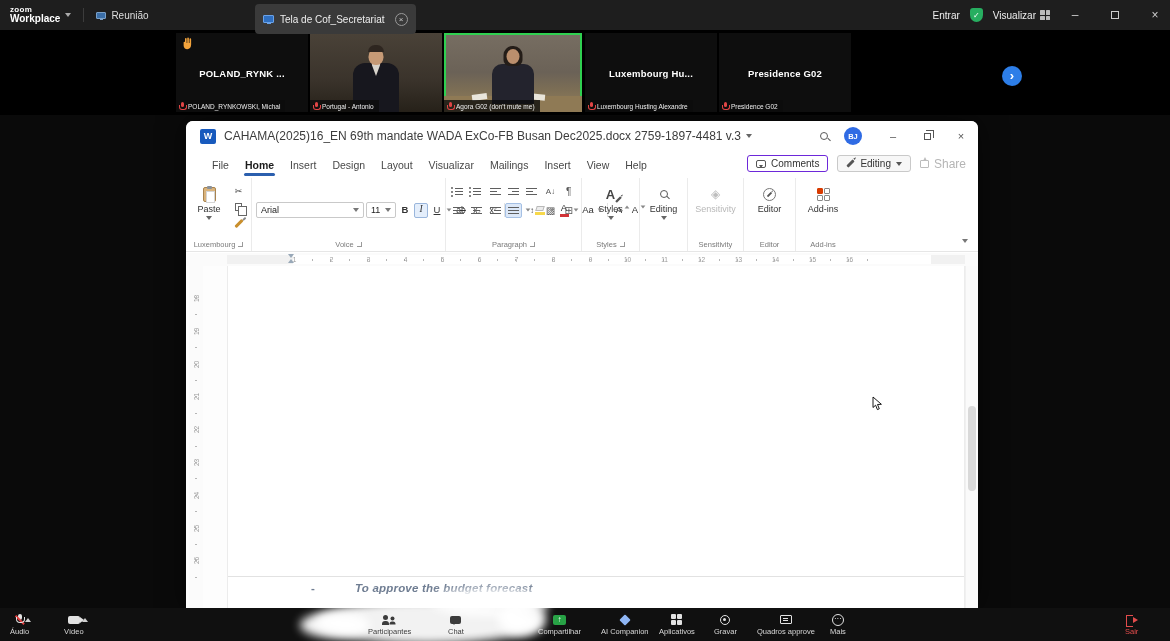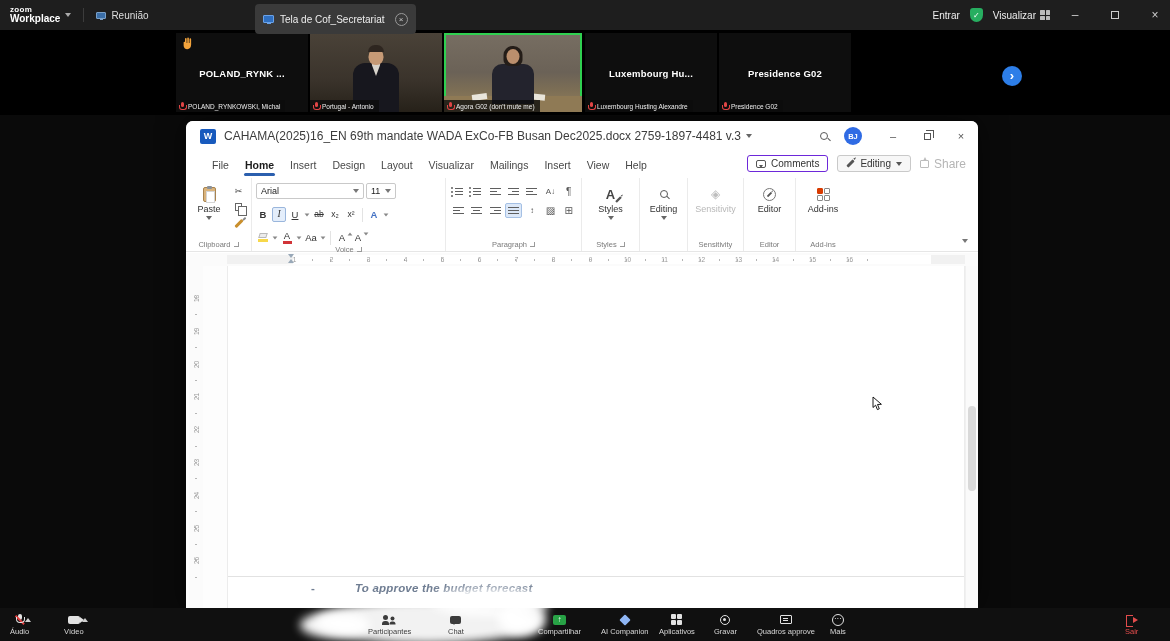--- a/index.html
+++ b/index.html
@@ -97,21 +97,21 @@
   .bigbtn .bicon{height:16px;display:flex;align-items:center;justify-content:center}
   .paste-ic{position:relative;width:13px;height:15px;background:#d9b37c;border:1px solid #a8834f;border-radius:2px}
   .paste-ic::before{content:"";position:absolute;left:3px;top:-2px;width:5px;height:3px;background:#8a9199;border-radius:1px}
   .paste-ic::after{content:"";position:absolute;left:2px;top:3px;width:7px;height:10px;background:#fff;border:1px solid #d5d5d5}
   .clip-minis{display:flex;flex-direction:column;justify-content:flex-start;gap:2px;padding-top:2px}
   .mini-btn{width:17px;height:14px;display:flex;align-items:center;justify-content:center;font-size:9px;color:#444}
   .copy-ic{width:7px;height:8px;border:1px solid #666;background:#fff;position:relative}
   .copy-ic::after{content:"";position:absolute;left:2px;top:2px;width:7px;height:8px;border:1px solid #666;background:#fff}
   .brush-ic{width:10px;height:3px;background:#c98f2d;transform:rotate(-45deg);border-radius:1px;position:relative}
   .brush-ic::after{content:"";position:absolute;right:-4px;top:.5px;width:4px;height:2px;background:#888;border-radius:1px}
-  .font-rows{display:flex;flex-direction:column;gap:8px;width:100%;padding-top:1px}
+  .font-rows{display:flex;flex-direction:row;gap:2px;width:100%;padding-top:1px}
   .frow{display:flex;align-items:center;gap:2px}
   .combo{height:16px;border:1px solid #c9c9c9;border-radius:2px;font-size:9px;color:#222;display:flex;align-items:center;padding:0 4px;justify-content:space-between;background:#fff}
   .combo.name{width:108px}
   .combo.size{width:30px}
   .fbtn{min-width:14px;height:15px;display:flex;flex-direction:column;align-items:center;justify-content:center;font-size:9.5px;color:#333;border-radius:2px;line-height:1;padding:0 1px}
   .fbtn.b{font-weight:700}
   .fbtn.it{font-style:italic;font-family:"Liberation Serif",serif;border:1px solid #9ab6dc;background:#e4eefb}
   .fbtn.u{text-decoration:underline}
   .fbtn.strike span{text-decoration:line-through;font-size:8.5px}
   .fbtn.fx{color:#4472c4;font-weight:700}
@@ -375,21 +375,21 @@
               <span class="mini-btn">✂</span>
               <span class="mini-btn">
                   <span class="copy-ic"></span>
                 </span>
               <span class="mini-btn">
                   <span class="brush-ic"></span>
                 </span>
             </div>
           </div>
           <div class="rg-label">
-            <span>Clipboard</span>
+            <span>Luxembourg</span>
             <span class="launcher"></span>
           </div>
         </div>
 
         <div class="rgroup" style="width:194px">
           <div class="rg-content">
             <div class="font-rows">
               <div class="frow">
                 <span class="combo name">
                   <span>Arial</span>

